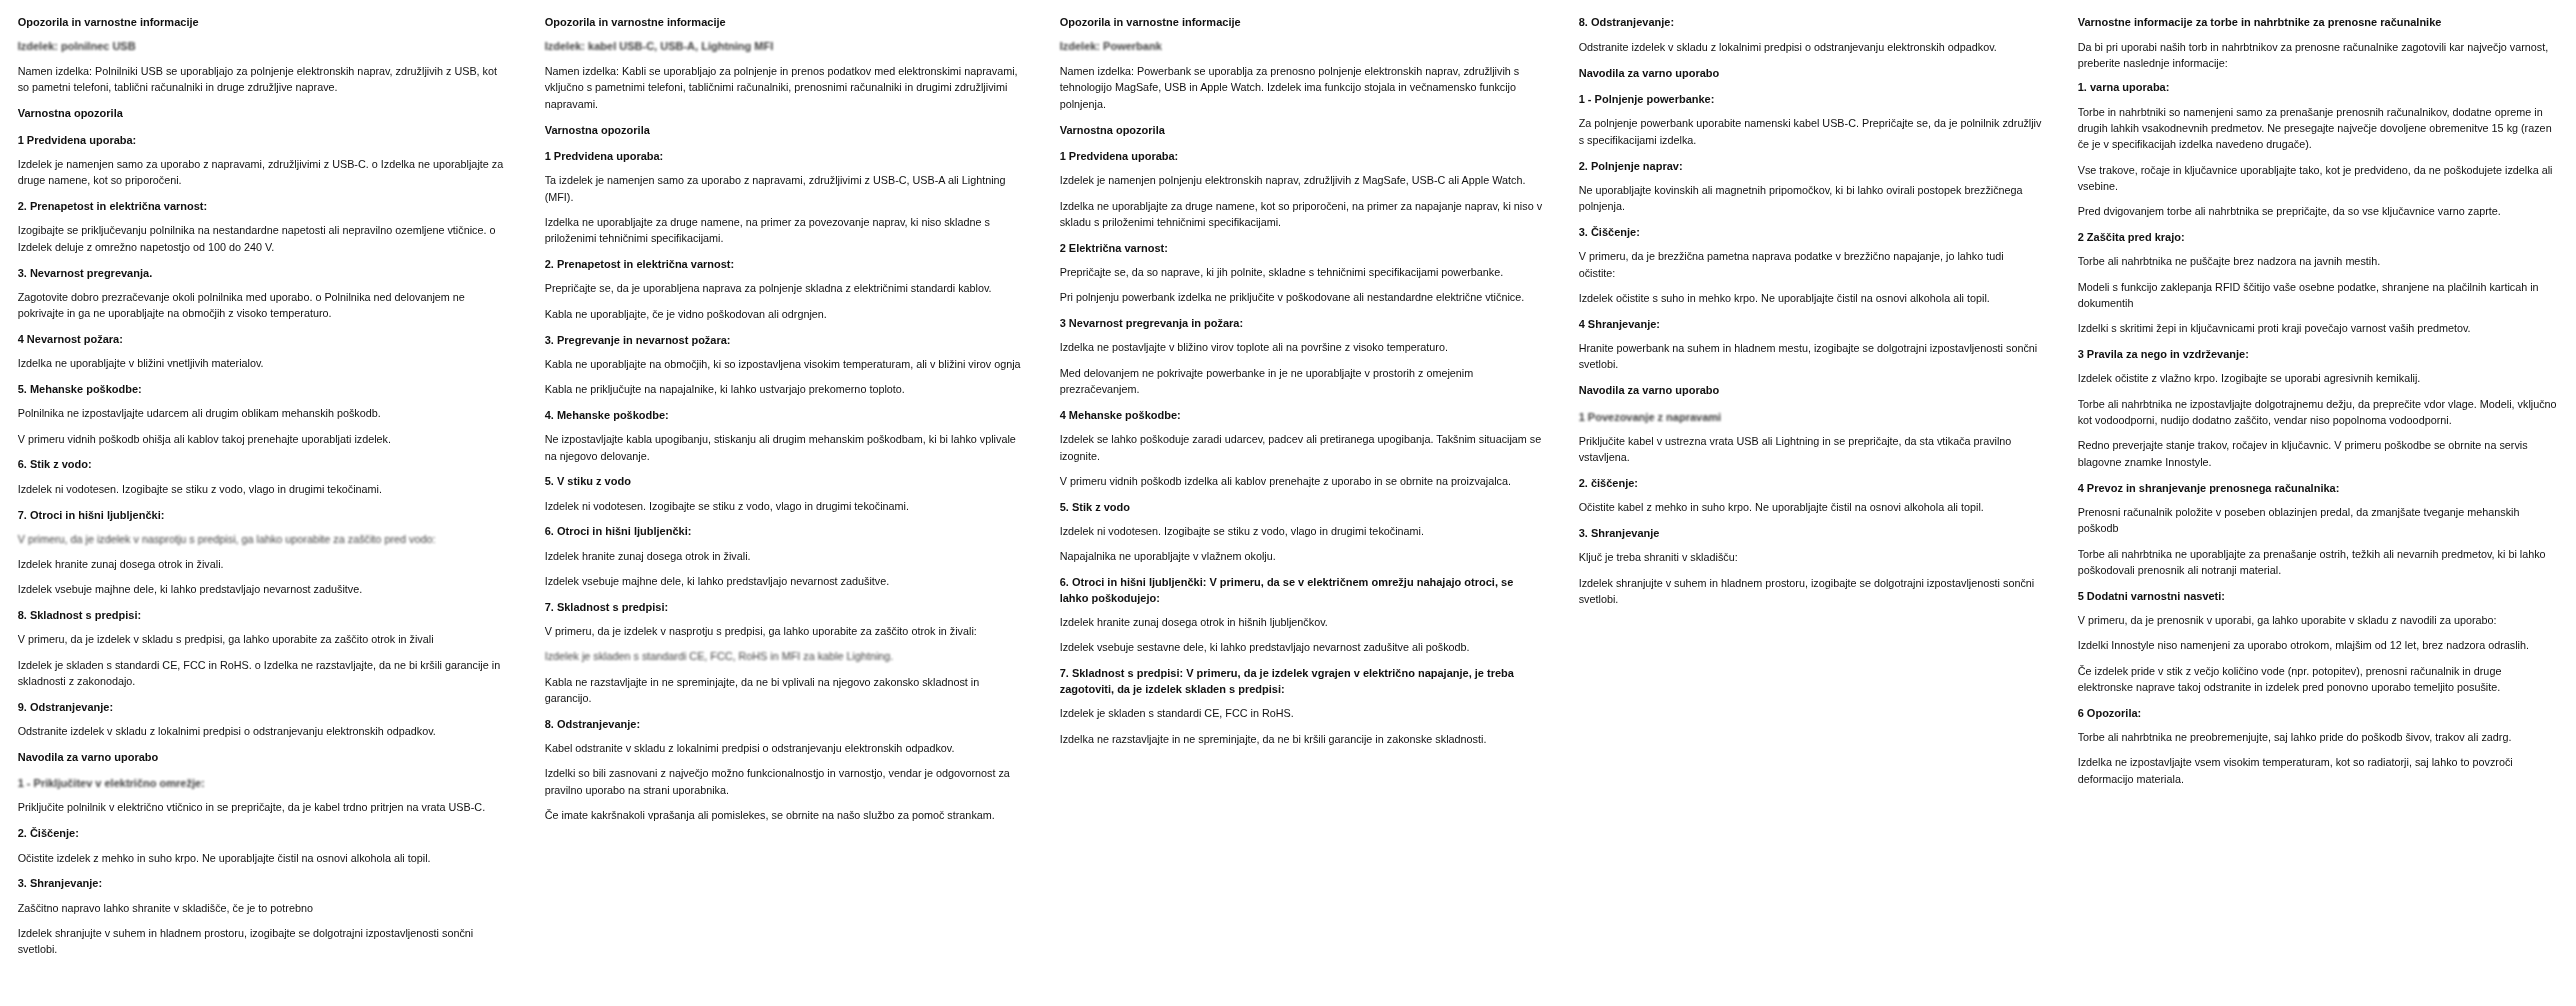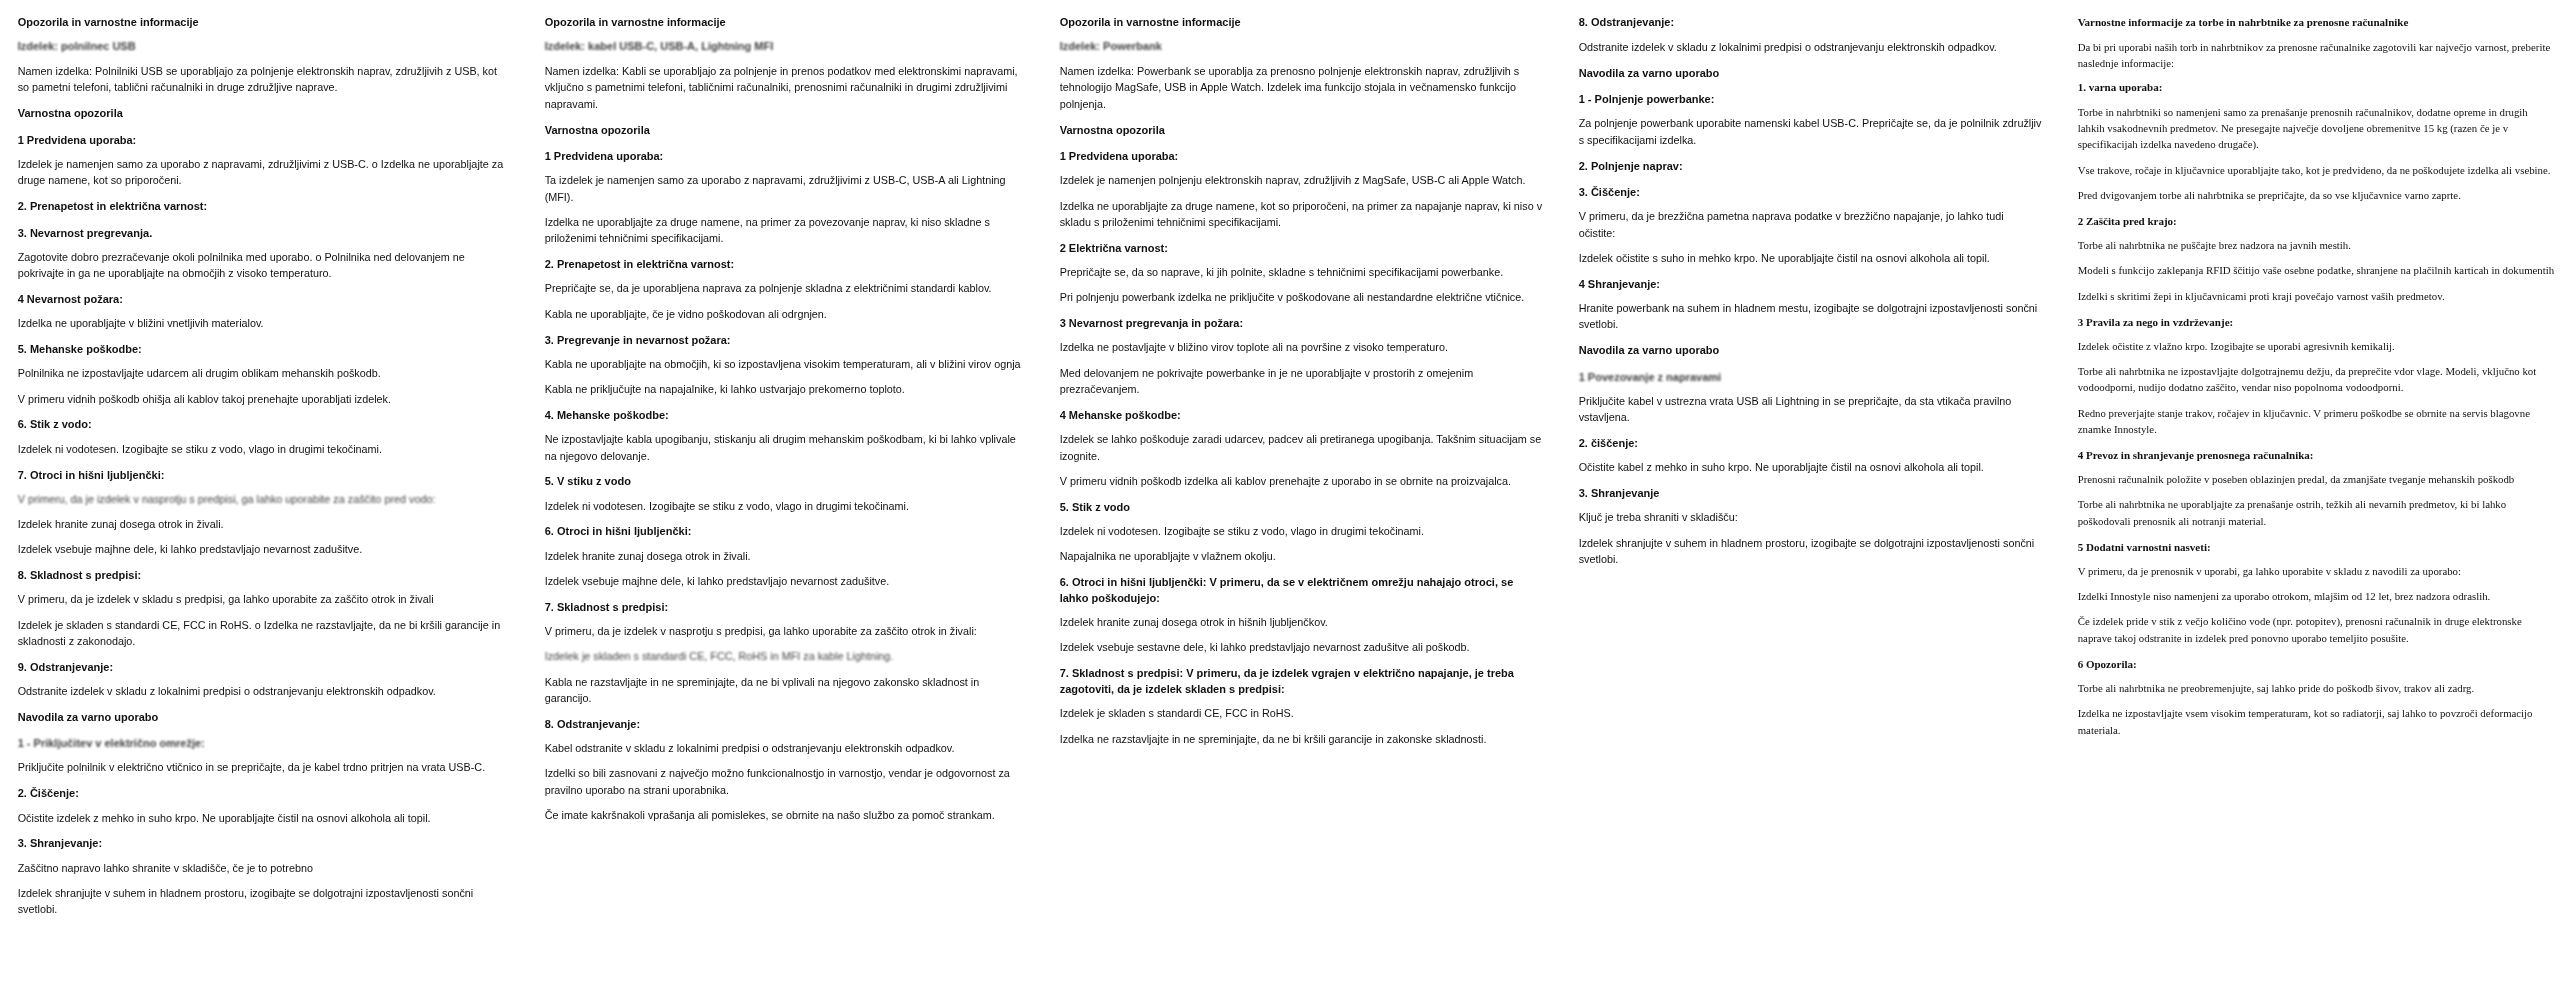--- a/index.html
+++ b/index.html
@@ -23,21 +23,21 @@
   }
   .col {
     padding: 0 17.7px 0 17.7px;
     font-size: 10.8px;
     line-height: 1.52;
   }
   .col-1 { width: 527px; }
   .col-2 { width: 515px; }
   .col-3 { width: 519px; }
   .col-4 { width: 499px; }
-  .col-5 { width: 515px; font-family: Liberation Serif, serif; }
+  .col-5 { width: 515px; }
   .h-title {
     font-weight: bold;
     font-size: 11px;
     margin: 0 0 8.9px 0;
     line-height: 1.4;
   }
   .h-sub {
     font-weight: bold;
     font-size: 11px;
     margin: 10.5px 0 7.2px 0;
@@ -61,20 +61,21 @@
 <div class="page">
 
   <div class="col col-1">
     <div class="h-title">Opozorila in varnostne informacije</div>
     <div class="h-title blurry">Izdelek: polnilnec USB</div>
     <p class="t">Namen izdelka: Polnilniki USB se uporabljajo za polnjenje elektronskih naprav, združljivih z USB, kot so pametni telefoni, tablični računalniki in druge združljive naprave.</p>
     <div class="h-sub">Varnostna opozorila</div>
     <div class="h-sub">1 Predvidena uporaba:</div>
     <p class="t">Izdelek je namenjen samo za uporabo z napravami, združljivimi z USB-C. o Izdelka ne uporabljajte za druge namene, kot so priporočeni.</p>
     <div class="h-sub">2. Prenapetost in električna varnost:</div>
+    <p class="t">Izogibajte se priključevanju polnilnika na nestandardne napetosti ali nepravilno ozemljene vtičnice. o Izdelek deluje z omrežno napetostjo od 100 do 240 V.</p>
     <div class="h-sub">3. Nevarnost pregrevanja.</div>
     <p class="t">Zagotovite dobro prezračevanje okoli polnilnika med uporabo. o Polnilnika ned delovanjem ne pokrivajte in ga ne uporabljajte na območjih z visoko temperaturo.</p>
     <div class="h-sub">4 Nevarnost požara:</div>
     <p class="t">Izdelka ne uporabljajte v bližini vnetljivih materialov.</p>
     <div class="h-sub">5. Mehanske poškodbe:</div>
     <p class="t">Polnilnika ne izpostavljajte udarcem ali drugim oblikam mehanskih poškodb.</p>
     <p class="t">V primeru vidnih poškodb ohišja ali kablov takoj prenehajte uporabljati izdelek.</p>
     <div class="h-sub">6. Stik z vodo:</div>
     <p class="t">Izdelek ni vodotesen. Izogibajte se stiku z vodo, vlago in drugimi tekočinami.</p>
     <div class="h-sub">7. Otroci in hišni ljubljenčki:</div>
@@ -155,20 +156,21 @@
     <p class="t last">Izdelka ne razstavljajte in ne spreminjajte, da ne bi kršili garancije in zakonske skladnosti.</p>
   </div>
 
   <div class="col col-4">
     <div class="h-title">8. Odstranjevanje:</div>
     <p class="t">Odstranite izdelek v skladu z lokalnimi predpisi o odstranjevanju elektronskih odpadkov.</p>
     <div class="h-sub">Navodila za varno uporabo</div>
     <div class="h-sub">1 - Polnjenje powerbanke:</div>
     <p class="t">Za polnjenje powerbank uporabite namenski kabel USB-C. Prepričajte se, da je polnilnik združljiv s specifikacijami izdelka.</p>
     <div class="h-sub">2. Polnjenje naprav:</div>
+    <p class="t">Ne uporabljajte kovinskih ali magnetnih pripomočkov, ki bi lahko ovirali postopek brezžičnega polnjenja.</p>
     <div class="h-sub">3. Čiščenje:</div>
     <p class="t">V primeru, da je brezžična pametna naprava podatke v brezžično napajanje, jo lahko tudi očistite:</p>
     <p class="t">Izdelek očistite s suho in mehko krpo. Ne uporabljajte čistil na osnovi alkohola ali topil.</p>
     <div class="h-sub">4 Shranjevanje:</div>
     <p class="t">Hranite powerbank na suhem in hladnem mestu, izogibajte se dolgotrajni izpostavljenosti sončni svetlobi.</p>
     <div class="h-sub">Navodila za varno uporabo</div>
     <div class="h-sub blurry">1 Povezovanje z napravami</div>
     <p class="t">Priključite kabel v ustrezna vrata USB ali Lightning in se prepričajte, da sta vtikača pravilno vstavljena.</p>
     <div class="h-sub">2. čiščenje:</div>
     <p class="t">Očistite kabel z mehko in suho krpo. Ne uporabljajte čistil na osnovi alkohola ali topil.</p>

